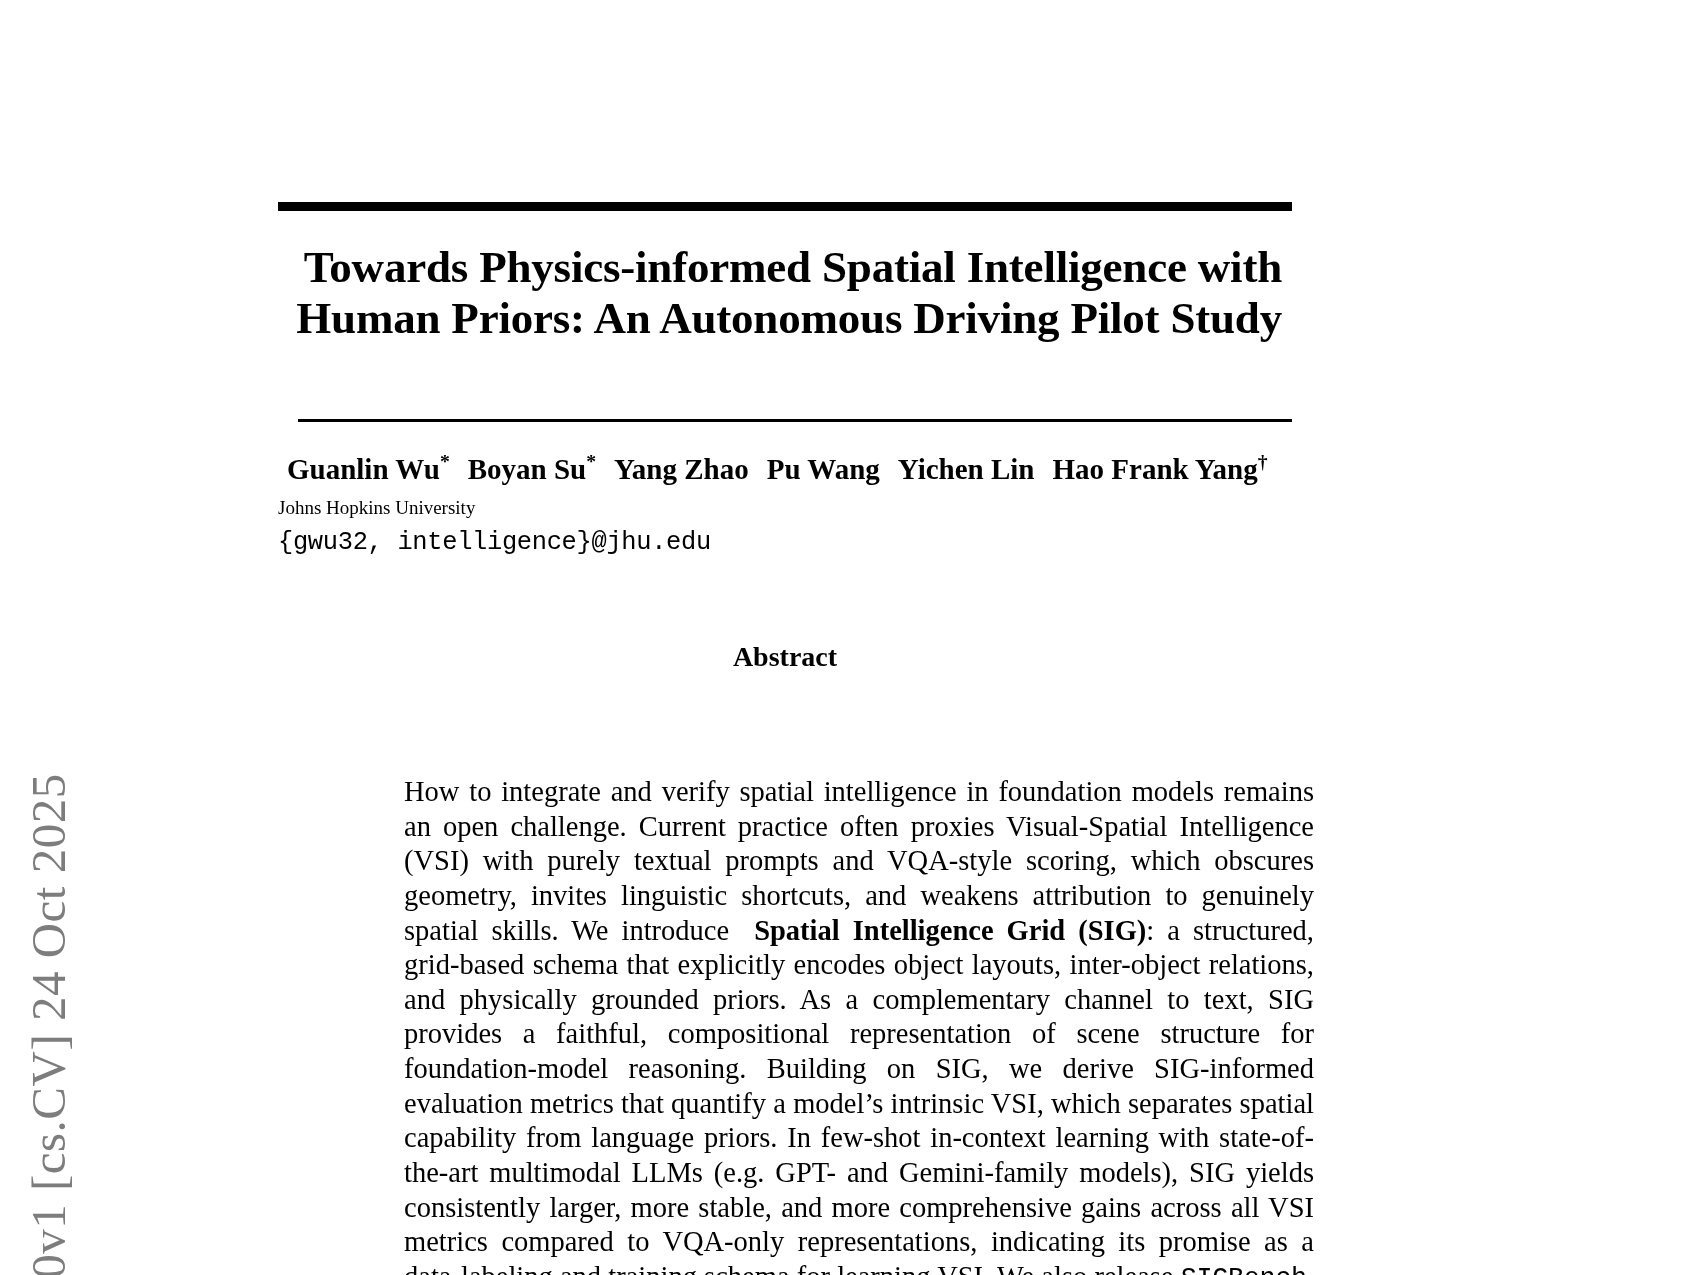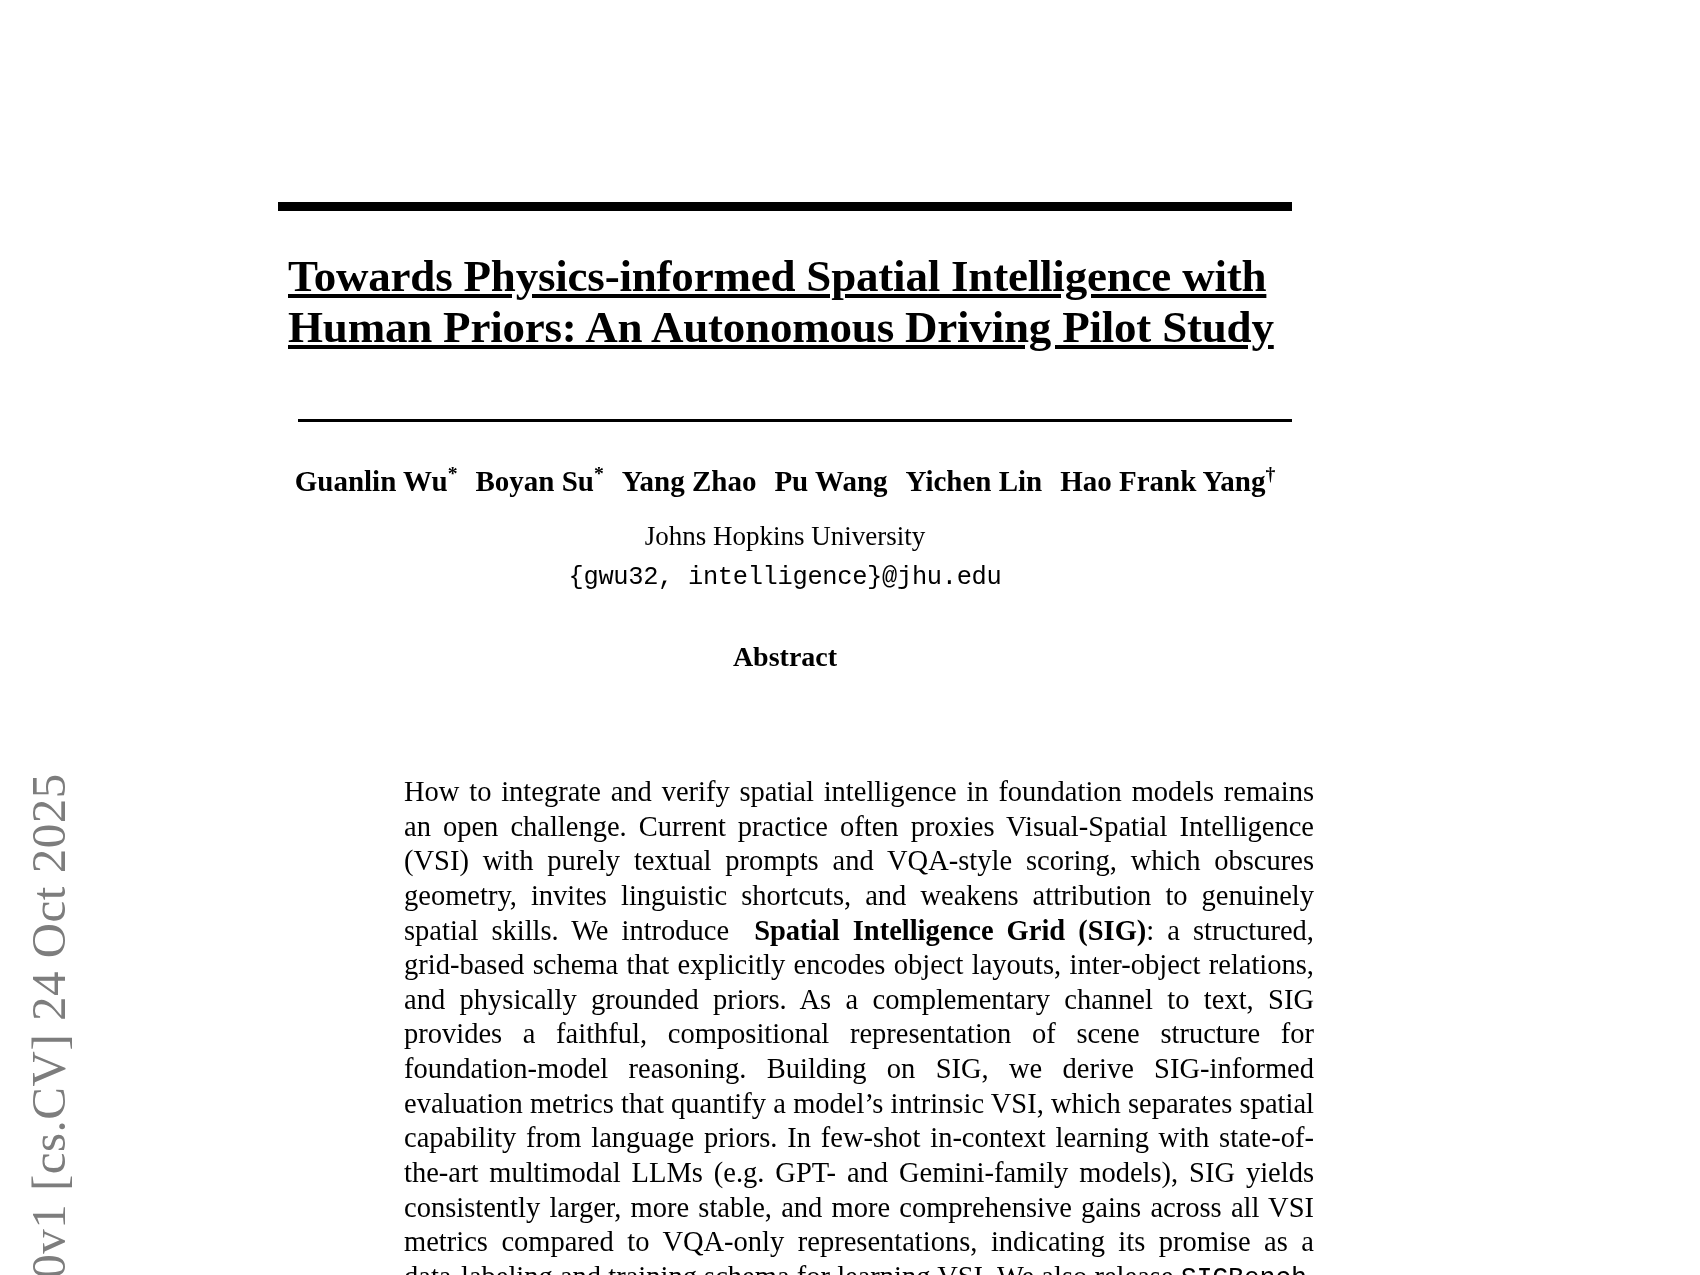--- a/index.html
+++ b/index.html
@@ -50,24 +50,23 @@
     left: 278px;
     top: 202px;
     width: 1014px;
     height: 9px;
     background: #000000;
   }
 
   #title-block {
     position: absolute;
     left: 278px;
-    top: 251px;
+    top: 242px;
     width: 1014px;
-    text-align: left;
-    text-decoration: underline;
+    text-align: right;
   }
   #paper-title {
     font-size: 45px;
     font-weight: bold;
     line-height: 1.13;
     letter-spacing: -0.2px;
     margin: 0;
     padding: 0 10px;
   }
 
@@ -77,42 +76,42 @@
     top: 419px;
     width: 994px;
     height: 3px;
     background: #000000;
   }
 
   
   #author-block {
     position: absolute;
     left: 278px;
-    top: 460px;
+    top: 448px;
     width: 1014px;
-    text-align: center;
+    text-align: left;
   }
   #author-list {
     font-size: 29px;
     font-weight: bold;
     line-height: 1.35;
     white-space: nowrap;
   }
   #author-list .author {
     margin: 0 9px;
   }
   .sup {
     font-size: 0.68em;
     vertical-align: super;
     font-weight: bold;
   }
   #affiliation {
-    font-size: 27px;
+    font-size: 19px;
     line-height: 1.45;
-    margin-top: 16px;
+    margin-top: 5px;
   }
   .mono {
     font-family: "Liberation Mono", "DejaVu Sans Mono", monospace;
     font-size: 0.94em;
     letter-spacing: -0.3px;
   }
   #email-line {
     font-size: 27px;
     line-height: 1.45;
   }

